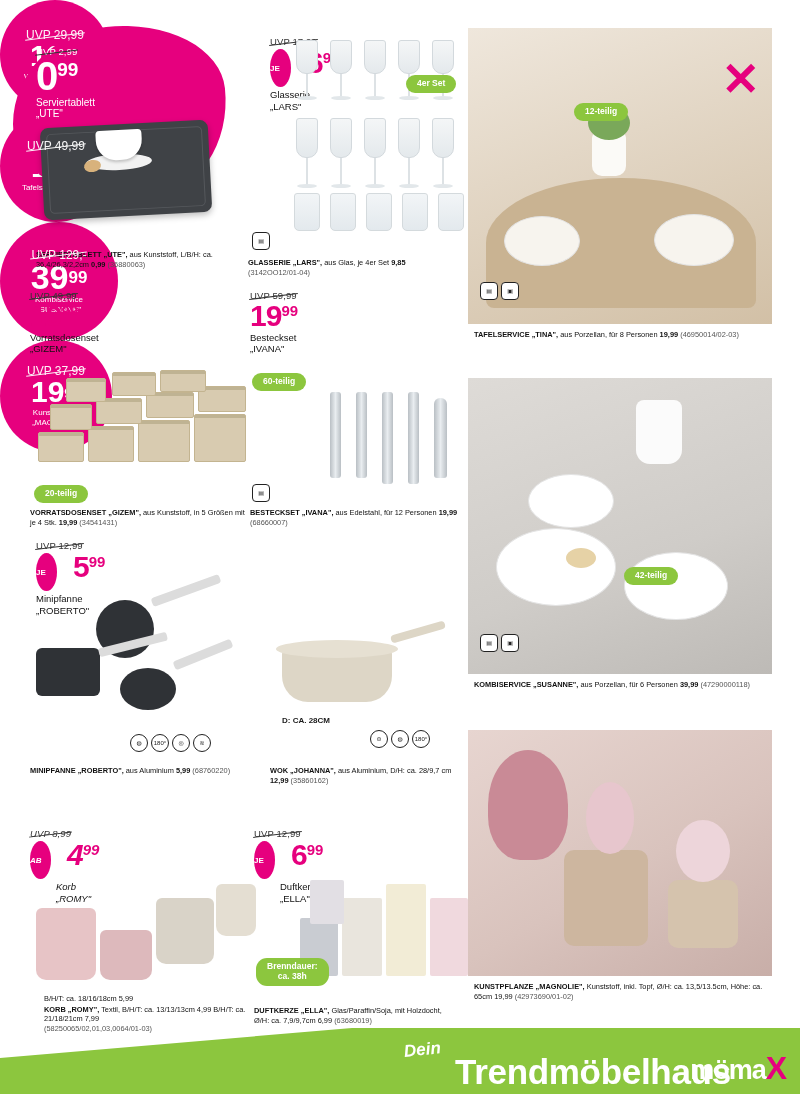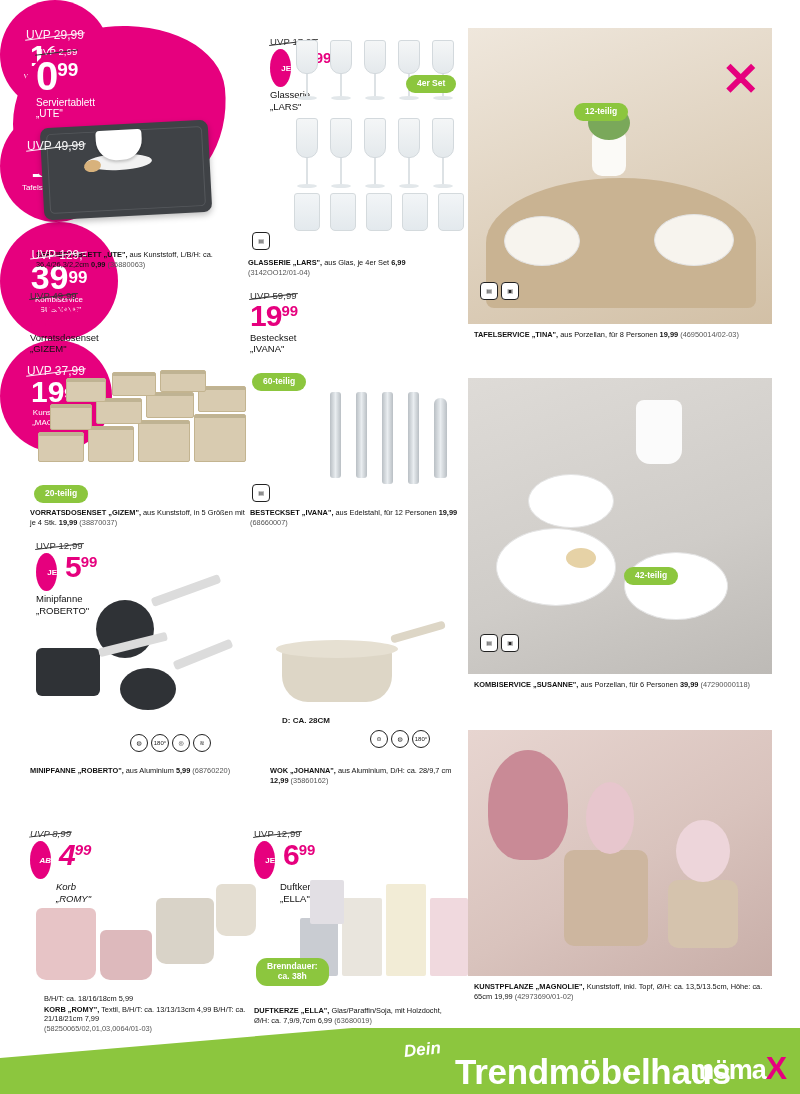--- a/index.html
+++ b/index.html
@@ -26,22 +26,22 @@
   .price .int { font-size:30px; letter-spacing:-1px; }
   .price .dec { font-size:15px; margin-top:2px; }
   .prod-name { font-size:9.5px; line-height:1.22; color:#111; margin-top:2px; }
   .desc { font-size:7.4px; line-height:1.3; color:#111; }
   .desc b { font-weight:bold; }
   .art { color:#555; }
 
   
   .tagcirc {
     width:21px; height:38px; border-radius:50%; background:#e6007e; color:#fff;
-    font-size:8px; font-weight:bold; display:flex; align-items:center; justify-content:flex-end;
-    margin-right:8px; flex:0 0 auto;
+    font-size:8px; font-weight:bold; display:flex; align-items:center; justify-content:flex-start;
+    margin-right:16px; flex:0 0 auto;
   }
 
   
   .greenlbl {
     background:#8cc63e; color:#fff; font-size:8.5px; font-weight:bold;
     border-radius:11px; padding:4px 11px; display:inline-block; text-align:center;
     line-height:1.15;
   }
 
   
@@ -248,21 +248,21 @@
     <span class="greenlbl">4er Set</span>
   </div>
 
   <div class="abs" style="left:252px; top:232px;">
     <div class="icons">
       <div class="ibadge">▤</div>
     </div>
   </div>
   <div class="abs" style="left:248px; top:258px; width:205px;">
     <div class="desc">
-      <b>GLASSERIE „LARS",</b><span> aus Glas, je 4er Set </span><b>6,99</b>
+      <b>GLASSERIE „LARS",</b><span> aus Glas, je 4er Set </span><b>9,85</b>
       <span class="art">(3142OO12/01-04)</span>
     </div>
   </div>
 
   <div class="abs" style="left:30px; top:290px;">
     <div class="uvp"><span class="uvp-strike">UVP 49,99</span></div>
     <div class="price" style="margin-top:1px;">
       <span class="int">19</span>
       <span class="dec">99</span>
     </div>
@@ -285,21 +285,21 @@
     <div class="vbox" style="left:82px; top:2px;  width:44px; height:24px;"></div>
     <div class="vbox" style="left:130px;top:0px;  width:46px; height:22px;"></div>
   </div>
 
   <div class="abs" style="left:34px; top:482px;">
     <span class="greenlbl">20-teilig</span>
   </div>
   <div class="abs" style="left:30px; top:508px; width:215px;">
     <div class="desc">
       <b>VORRATSDOSENSET „GIZEM",</b><span> aus Kunststoff, in 5 Größen mit je 4 Stk. </span><b>19,99</b>
-      <span class="art">(38870037)</span>
+      <span class="art">(34541431)</span>
     </div>
   </div>
 
   <div class="abs" style="left:250px; top:290px;">
     <div class="uvp"><span class="uvp-strike">UVP 59,99</span></div>
     <div class="price" style="margin-top:1px;">
       <span class="int">19</span>
       <span class="dec">99</span>
     </div>
     <div class="prod-name">

